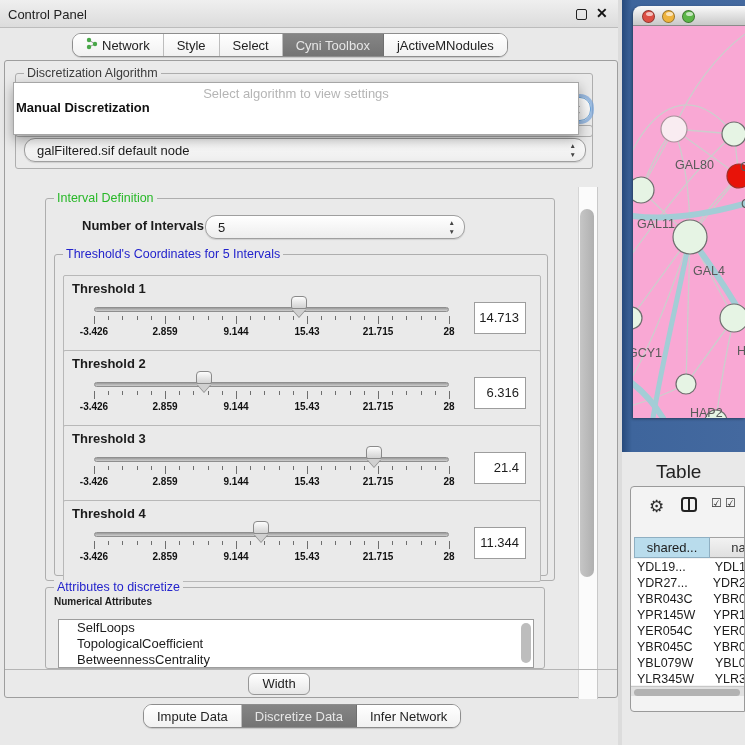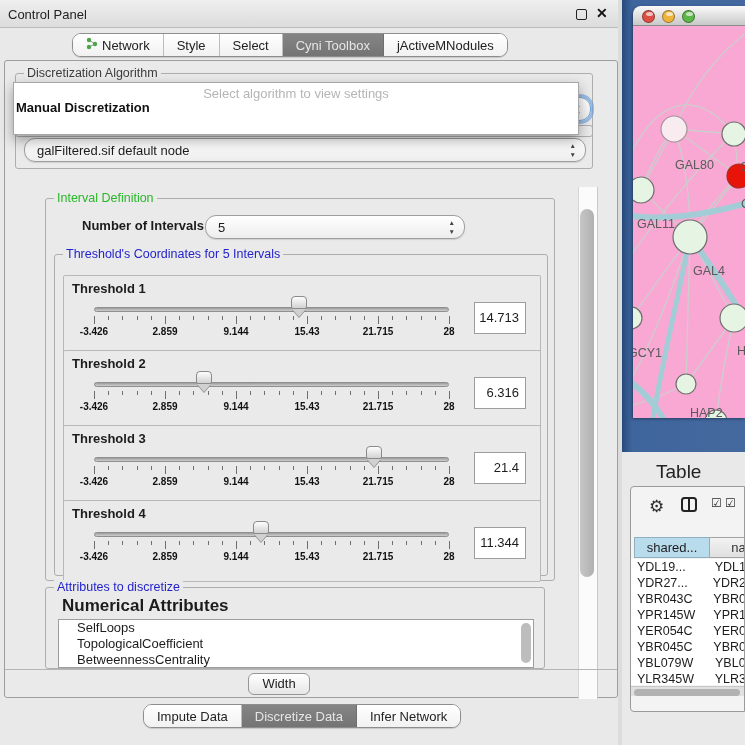--- a/index.html
+++ b/index.html
@@ -348,21 +348,21 @@
             <span class="tick-lab" style="left: 314px;">21.715</span>
             <span class="tick-lab" style="left: 385px;">28</span>
             <div class="thr-value">11.344</div>
           </div>
         </div>
     </div>
   </div>
 
   <div class="group" style="left:40px; top:526px; width:500px; height:82px;">
     <span class="group-title gt-blue">Attributes to discretize</span>
-    <span style="position:absolute; left:16px; top:8px; font-weight:bold; font-size:17px;">Numerical Attributes</span>
+    <span style="position:absolute; left:8px; top:8px; font-weight:bold; font-size:10px;">Numerical Attributes</span>
     <div id="attrList">
       <div class="li">SelfLoops</div>
         <div class="li">TopologicalCoefficient</div>
         <div class="li">BetweennessCentrality</div>
         <div id="attrScroll"></div>
     </div>
   </div>
 
   <div id="footerBar">
     <div id="applyBtn">Width</div>

